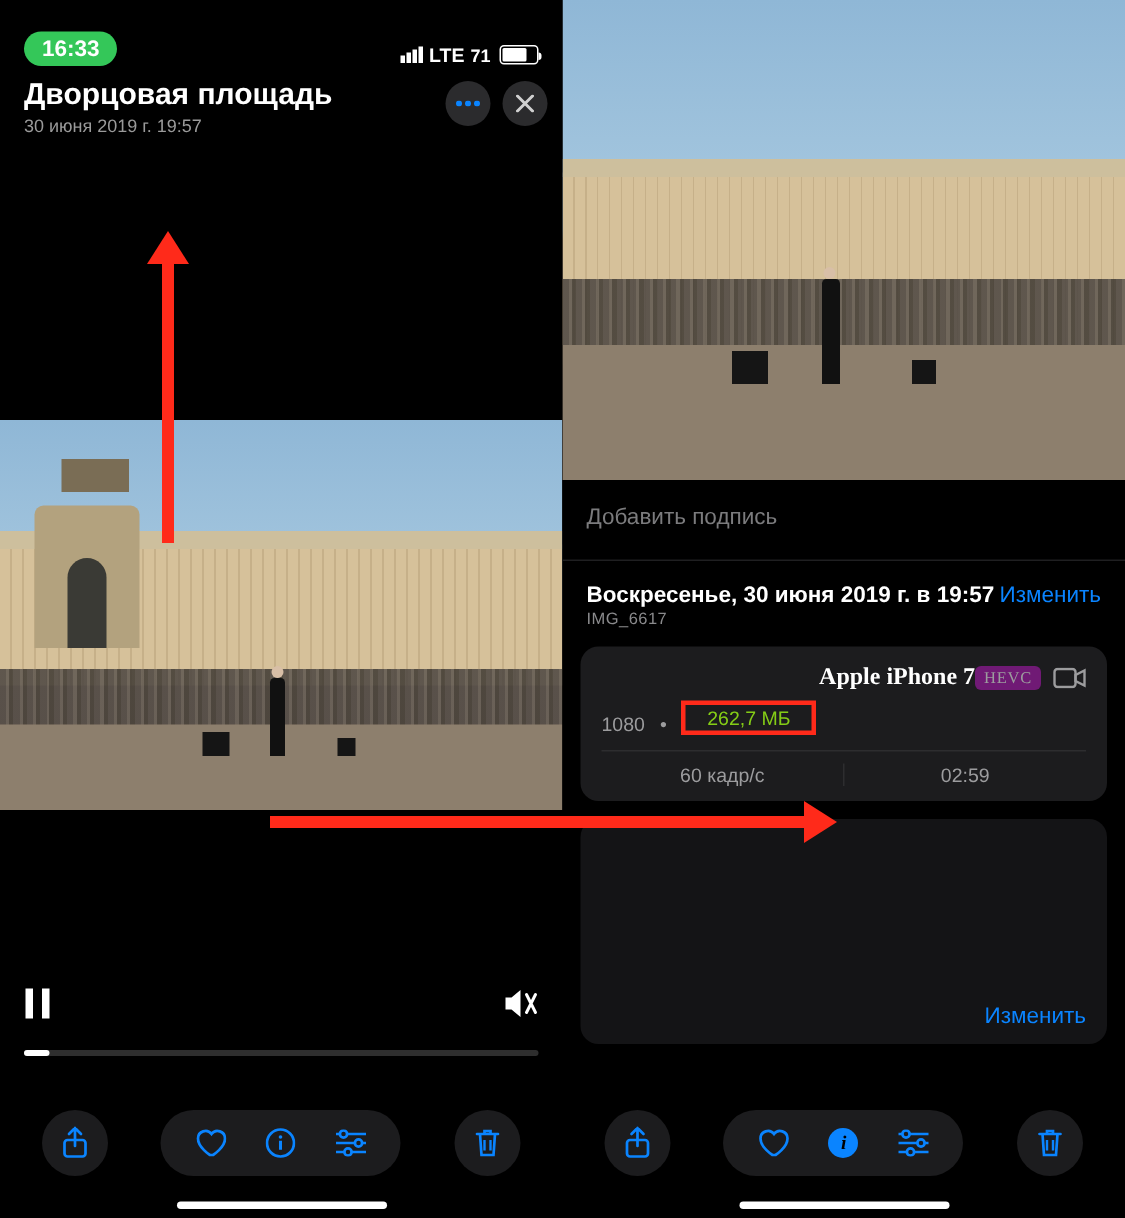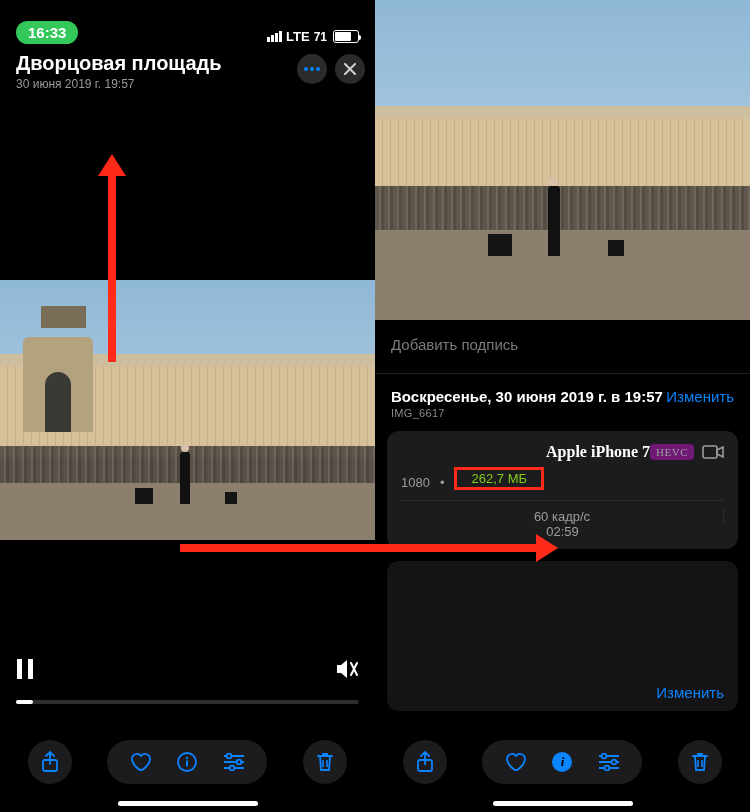--- a/index.html
+++ b/index.html
@@ -185,21 +185,21 @@
   .device-name { font-size:16px; font-weight:600; }
   .badges { display:flex; gap:8px; align-items:center; color:#9c9c9e; }
   .hevc { font-size:11px; background:#701a75; border-radius:4px; padding:2px 6px; letter-spacing:.5px; }
   .lens-line { margin-top:10px; color:#9c9c9e; font-size:13px; }
   .res-line { margin-top:6px; color:#9c9c9e; font-size:13px; display:flex; gap:10px; align-items:flex-end; }
   .highlight-box {
     border:3px solid #ff2a1a; padding:1px 14px; color:#84cc16; font-size:13px;
   }
   .card-foot {
     margin-top:10px; border-top:1px solid #2d2d2f;
-    display:flex; padding-top:8px; color:#9c9c9e; font-size:13px;flex-direction:column;
+    display:flex; padding-top:8px; color:#9c9c9e; font-size:13px;
   }
   .card-foot div { flex:1; text-align:center; }
   .card-foot div:first-child { border-right:1px solid #2d2d2f; }
   .map-card {
     margin:12px 12px 0; height:150px; background:#141416;
     border-radius:12px; position:relative;
   }
   .map-edit {
     position:absolute; right:14px; bottom:10px; color:#0a84ff; font-size:15px;
   }

